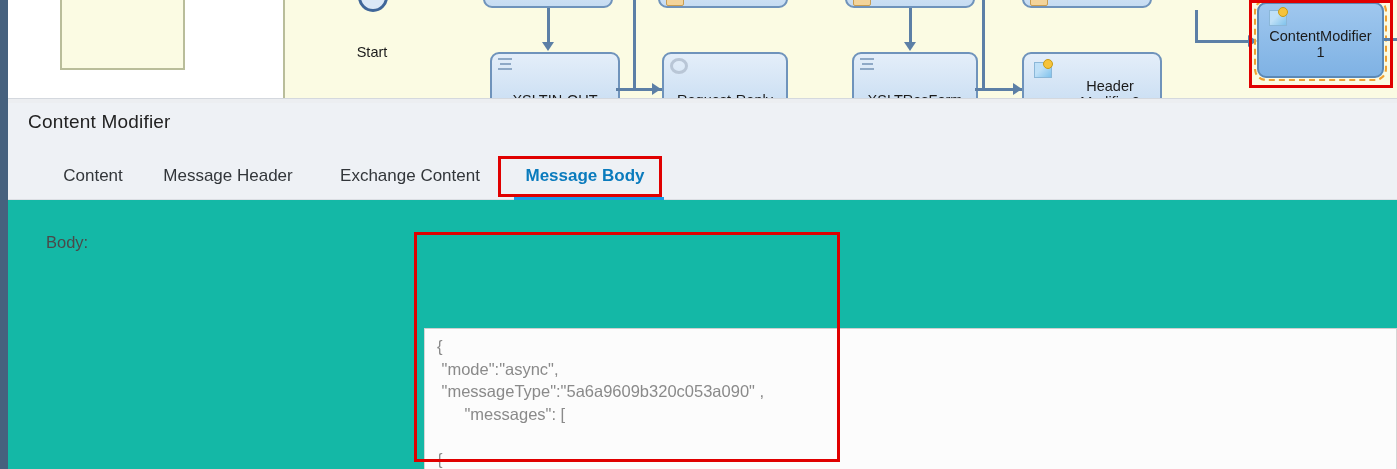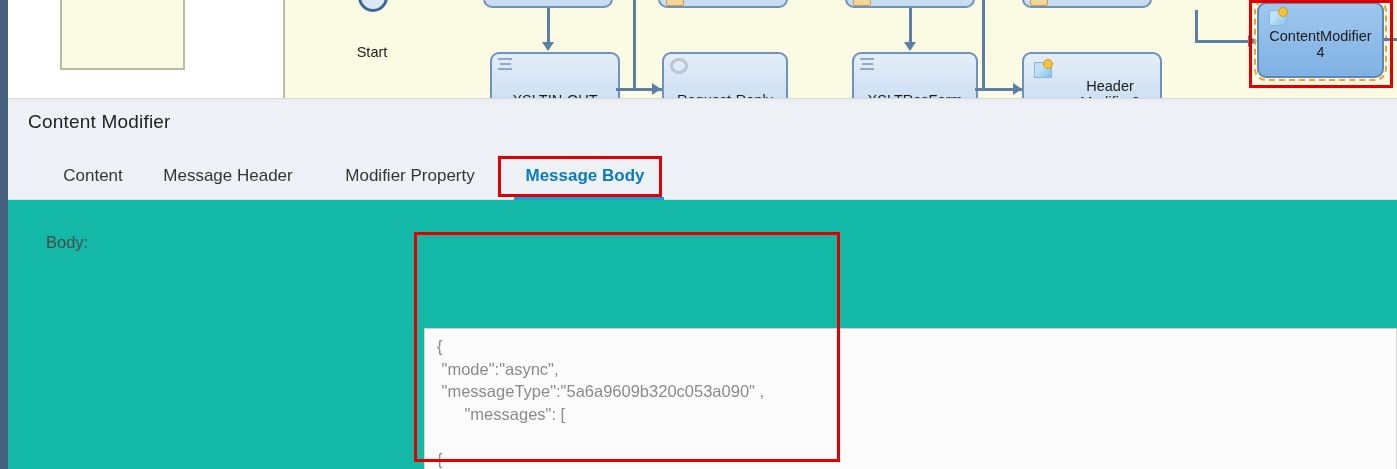--- a/index.html
+++ b/index.html
@@ -243,42 +243,42 @@
 
   <div class="node" style="left:1022px;top:52px;width:140px;height:62px;">
     <span class="node-icon ico-cm" style="left:10px;top:8px;"></span>
     <span class="node-label" style="left:36px;bottom:2px;text-align:center;">Header
 Modifier3</span>
   </div>
 
   <div class="node selected" style="left:1257px;top:2px;width:127px;height:76px;">
     <span class="node-icon ico-cm" style="left:10px;top:6px;"></span>
     <span class="node-label" style="bottom:16px;">ContentModifier
-4</span>
+1</span>
   </div>
 
   <div class="conn h" style="left:1384px;top:38px;width:13px;"></div>
 
   <div class="strip-bottom-edge"></div>
 </div>
 
 <div class="redbox" style="left:1249px;top:0px;width:144px;height:88px;"></div>
 
 <div id="props-panel">
 
   <div class="panel-rail"></div>
 
   <div class="panel-header">
     <div class="panel-title">Content Modifier</div>
   </div>
 
   <div class="tabbar">
     <div class="tab" style="left:40px;  width:90px;">Content</div>
     <div class="tab" style="left:144px; width:152px;">Message Header</div>
-    <div class="tab" style="left:316px; width:172px;">Modifier Property</div>
+    <div class="tab" style="left:316px; width:172px;">Exchange Content</div>
     <div class="tab active" style="left:506px; width:142px;font-weight:bold;">Message Body</div>
     <div class="tab-underline" style="left:506px;top:45px;width:150px;"></div>
   </div>
 
   <div class="panel-body">
     <div class="body-label">Body:</div>
     <div class="body-textarea" placeholder="">{
  "mode":"async",
  "messageType":"5a6a9609b320c053a090" ,
       "messages": [

